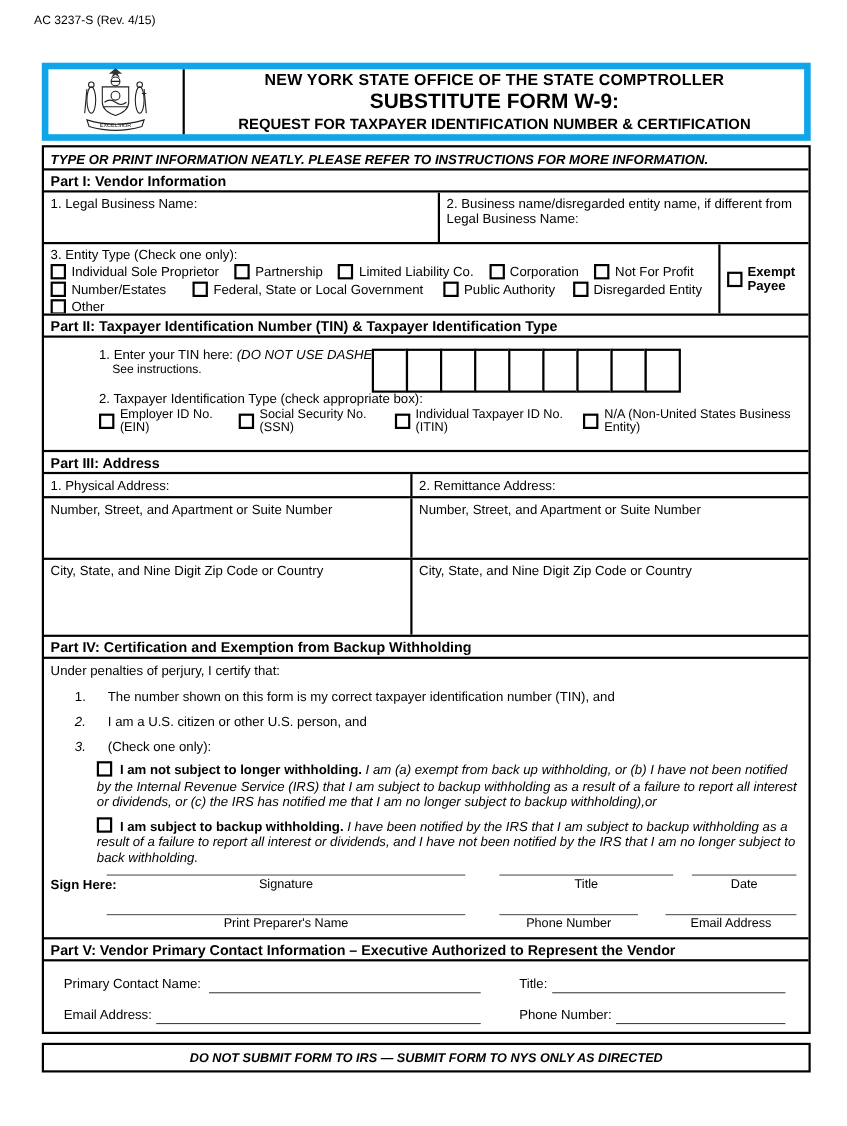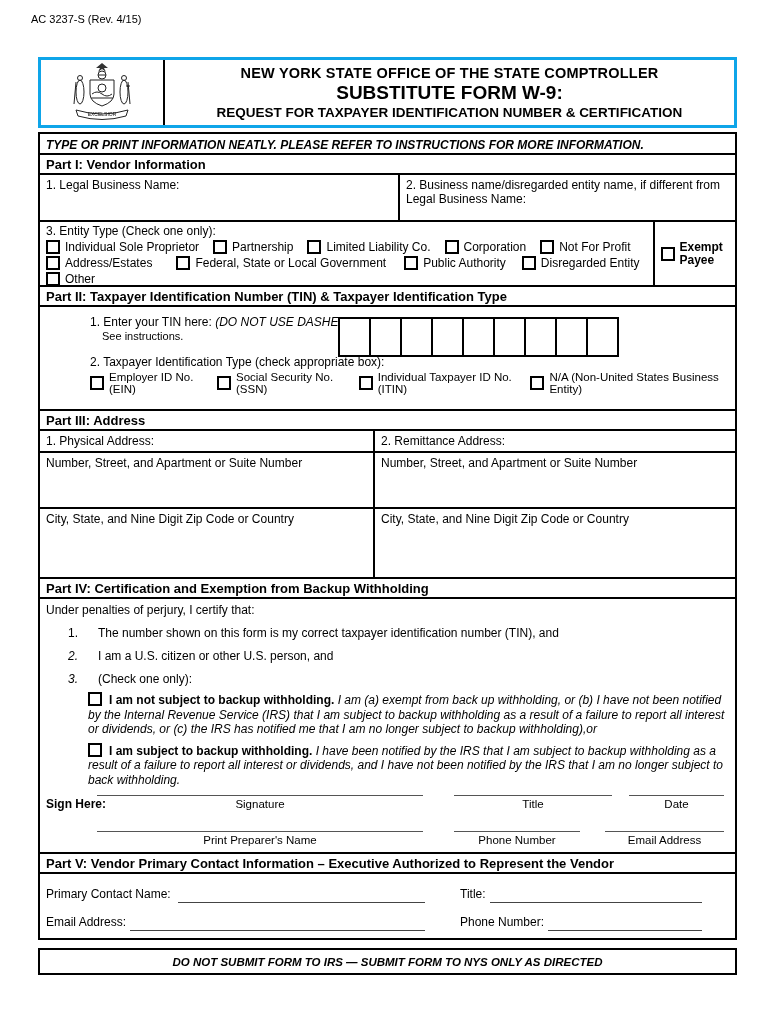--- a/index.html
+++ b/index.html
@@ -4,21 +4,21 @@
 <style>
   * { margin:0; padding:0; box-sizing:border-box; }
   html,body { width:770px; height:1024px; background:#fff; color:#000;
     font-family:"Liberation Sans","DejaVu Sans",sans-serif; }
   .page { position:relative; width:770px; height:1024px; background:#fff; overflow:hidden; }
 
   .form-no { position:absolute; left:31px; top:13px; font-size:11px; }
 
   
   .header-box { position:absolute; left:38px; top:57px; width:699px; height:71px;
-    border:3px solid #0ea5e9; display:flex; }
+    border:6px solid #0ea5e9; display:flex; }
   .logo-cell { width:124px; border-right:2px solid #000; display:flex; align-items:center; justify-content:center; }
   .title-cell { flex:1; display:flex; flex-direction:column; align-items:center; justify-content:center; text-align:center; }
   .title-l1 { font-size:14.5px; font-weight:bold; letter-spacing:.2px; }
   .title-l2 { font-size:19px; font-weight:bold; margin-top:1px; }
   .title-l3 { font-size:13.5px; font-weight:bold; margin-top:1px; }
 
   
   .tbl { position:absolute; left:38px; top:132px; width:699px; border:2px solid #000; }
   .row { border-bottom:2px solid #000; position:relative; overflow:hidden; }
   .row:last-child { border-bottom:none; }
@@ -68,21 +68,21 @@
   .cert-par .cb-box { vertical-align:-2px; margin-right:7px; }
   .cert-par b { font-style:normal; }
   .sign-here { position:absolute; left:6px; top:178px; font-weight:bold; font-size:12px;margin-top:20px; }
   .sigrow { position:absolute; left:0; width:699px; height:28px; }
   .sigrow1 { top:196px; } .sigrow2 { top:232px; }
   .sigfield { position:absolute; top:0; }
   .sigline { height:1px; background:#555; }
   .siglabel { text-align:center; font-size:11.5px; margin-top:2px; color:#000; }
 
   .r-part5 { height:64px; font-size:12px; }
-  .p5row { position:absolute; left:0; width:699px; height:20px; }
+  .p5row { position:absolute; left:12px; width:699px; height:20px; }
   .p5r1 { top:10px; } .p5r2 { top:38px; }
   .p5lab { position:absolute; top:3px; }
   .p5line { position:absolute; top:18px; height:1px; background:#444; }
 
   
   .footer-box { position:absolute; left:38px; top:948px; width:699px; height:27px;
     border:2px solid #000; display:flex; align-items:center; justify-content:center; }
   .footer-text { font-size:11.5px; font-weight:bold; font-style:italic; }
 </style>
 </head>
@@ -166,21 +166,21 @@
             <span>Corporation</span>
             </label>
           <label class="cb">
             <span class="cb-box"></span>
             <span>Not For Profit</span>
             </label>
         </div>
         <div class="ent-line">
           <label class="cb" style="margin-right:24px">
             <span class="cb-box"></span>
-            <span>Address/Estates</span>
+            <span>Number/Estates</span>
             </label>
           <label class="cb" style="margin-right:18px">
             <span class="cb-box"></span>
             <span>Federal, State or Local Government</span>
             </label>
           <label class="cb" style="margin-right:16px">
             <span class="cb-box"></span>
             <span>Public Authority</span>
             </label>
           <label class="cb">
@@ -273,21 +273,21 @@
       </div>
       <div class="cert-item">
         <span class="num">2.</span>
         <span>I am a U.S. citizen or other U.S. person, and</span>
       </div>
       <div class="cert-item">
         <span class="num">3.</span>
         <span>(Check one only):</span>
       </div>
       <div class="cert-par">
-        <span class="cb-box"></span><b>I am not subject to backup withholding.</b><span> I am (a) exempt from back up withholding, or (b) I have not been notified by the Internal Revenue Service (IRS)  that I am subject to backup withholding as a result of a failure to report all interest or dividends, or (c) the IRS has notified me that I am no longer subject to backup withholding),or</span>
+        <span class="cb-box"></span><b>I am not subject to longer withholding.</b><span> I am (a) exempt from back up withholding, or (b) I have not been notified by the Internal Revenue Service (IRS)  that I am subject to backup withholding as a result of a failure to report all interest or dividends, or (c) the IRS has notified me that I am no longer subject to backup withholding),or</span>
       </div>
       <div class="cert-par">
         <span class="cb-box"></span><b>I am subject to backup withholding.</b><span> I have been notified by the IRS that I am subject to backup withholding as a result of a failure to report all interest or dividends, and I have not been notified by the IRS that I am no longer subject to back withholding.</span>
       </div>
       <div class="sign-here">Sign Here:</div>
       <div class="sigrow sigrow1">
         <div class="sigfield" style="left:57px;width:326px">
           <div class="sigline"></div>
           <div class="siglabel">Signature</div>
         </div>

